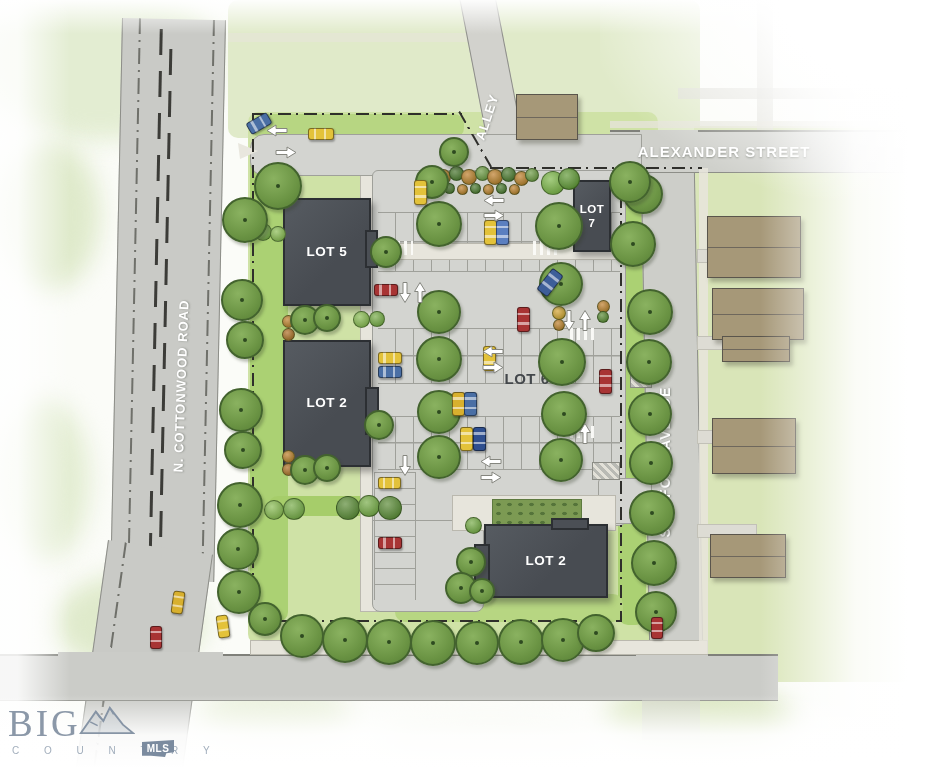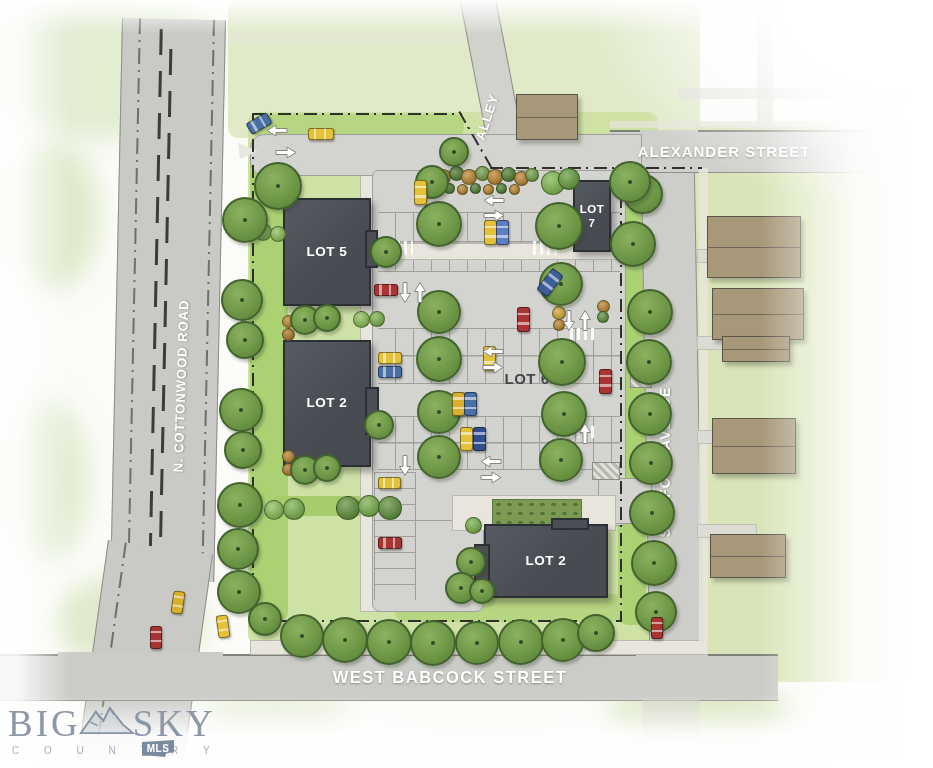--- a/index.html
+++ b/index.html
@@ -149,21 +149,20 @@
   </div>
   <div class="bldg" style="left:573px;top:180px;width:34px;height:68px;">
     <span class="lot-label" style="font-size:11.5px;">LOT 7</span>
   </div>
   <span class="street-label" style="left:527px;top:378px;color:#43474b;font-size:15px;text-shadow:none;letter-spacing:.5px;">LOT 6</span>
 
   <span class="street-label" style="left:487px;top:117px;transform:translate(-50%,-50%) rotate(-72deg);font-size:13px;letter-spacing:1px;">ALLEY</span>
   <span class="street-label" style="left:724px;top:151px;font-size:15px;letter-spacing:1px;">ALEXANDER STREET</span>
   <span class="street-label" style="left:181px;top:386px;transform:translate(-50%,-50%) rotate(-88deg);font-size:13px;letter-spacing:1px;">N. COTTONWOOD ROAD</span>
   <span class="street-label" style="left:665px;top:462px;transform:translate(-50%,-50%) rotate(-90deg);font-size:14px;letter-spacing:1px;">STAFFORD AVENUE</span>
-  <span class="street-label" style="left:450px;top:677px;font-size:16.5px;letter-spacing:1.5px;">WEST BABCOCK STREET</span>
 
   <div class="abs" id="scene" style="left:0;top:0;width:933px;height:768px;">
       <div class="drive" style="left: 697px; top: 249px; width: 58px; height: 12px;"></div>
       <div class="drive" style="left: 697px; top: 336px; width: 58px; height: 12px;"></div>
       <div class="drive" style="left: 697px; top: 430px; width: 58px; height: 12px;"></div>
       <div class="drive" style="left: 697px; top: 524px; width: 58px; height: 12px;"></div>
       <div class="house" style="left: 516px; top: 94px; width: 60px; height: 44px;"></div>
       <div class="house" style="left: 707px; top: 216px; width: 92px; height: 60px;"></div>
       <div class="house" style="left: 712px; top: 288px; width: 90px; height: 50px;"></div>
       <div class="house" style="left: 722px; top: 336px; width: 66px; height: 24px;"></div>
@@ -333,21 +332,20 @@
 
   <div class="logo">
     <div class="logo-row">
       <span>BIG</span>
       <span style="display:inline-block;margin:0 -2px;">
         <svg width="56" height="32" viewBox="0 0 60 32">
           <path d="M2 30 L18 7 L26 17 L33 3 L47 21 L58 30 Z" fill="rgba(134,148,165,.18)" stroke="#8694a5" stroke-width="2"></path>
           <path d="M18 7 L22 13 L27 17 M33 3 L37 10 M12 18 L20 22" stroke="#8694a5" stroke-width="1.4" fill="none"></path>
         </svg>
       </span>
-      <span>SKY</span>
     </div>
     <div class="logo-sub">C O U N T R Y</div>
     <div class="logo-badge">
       <span>MLS</span>
     </div>
   </div>
 
 </div>
 
 </body></html>

